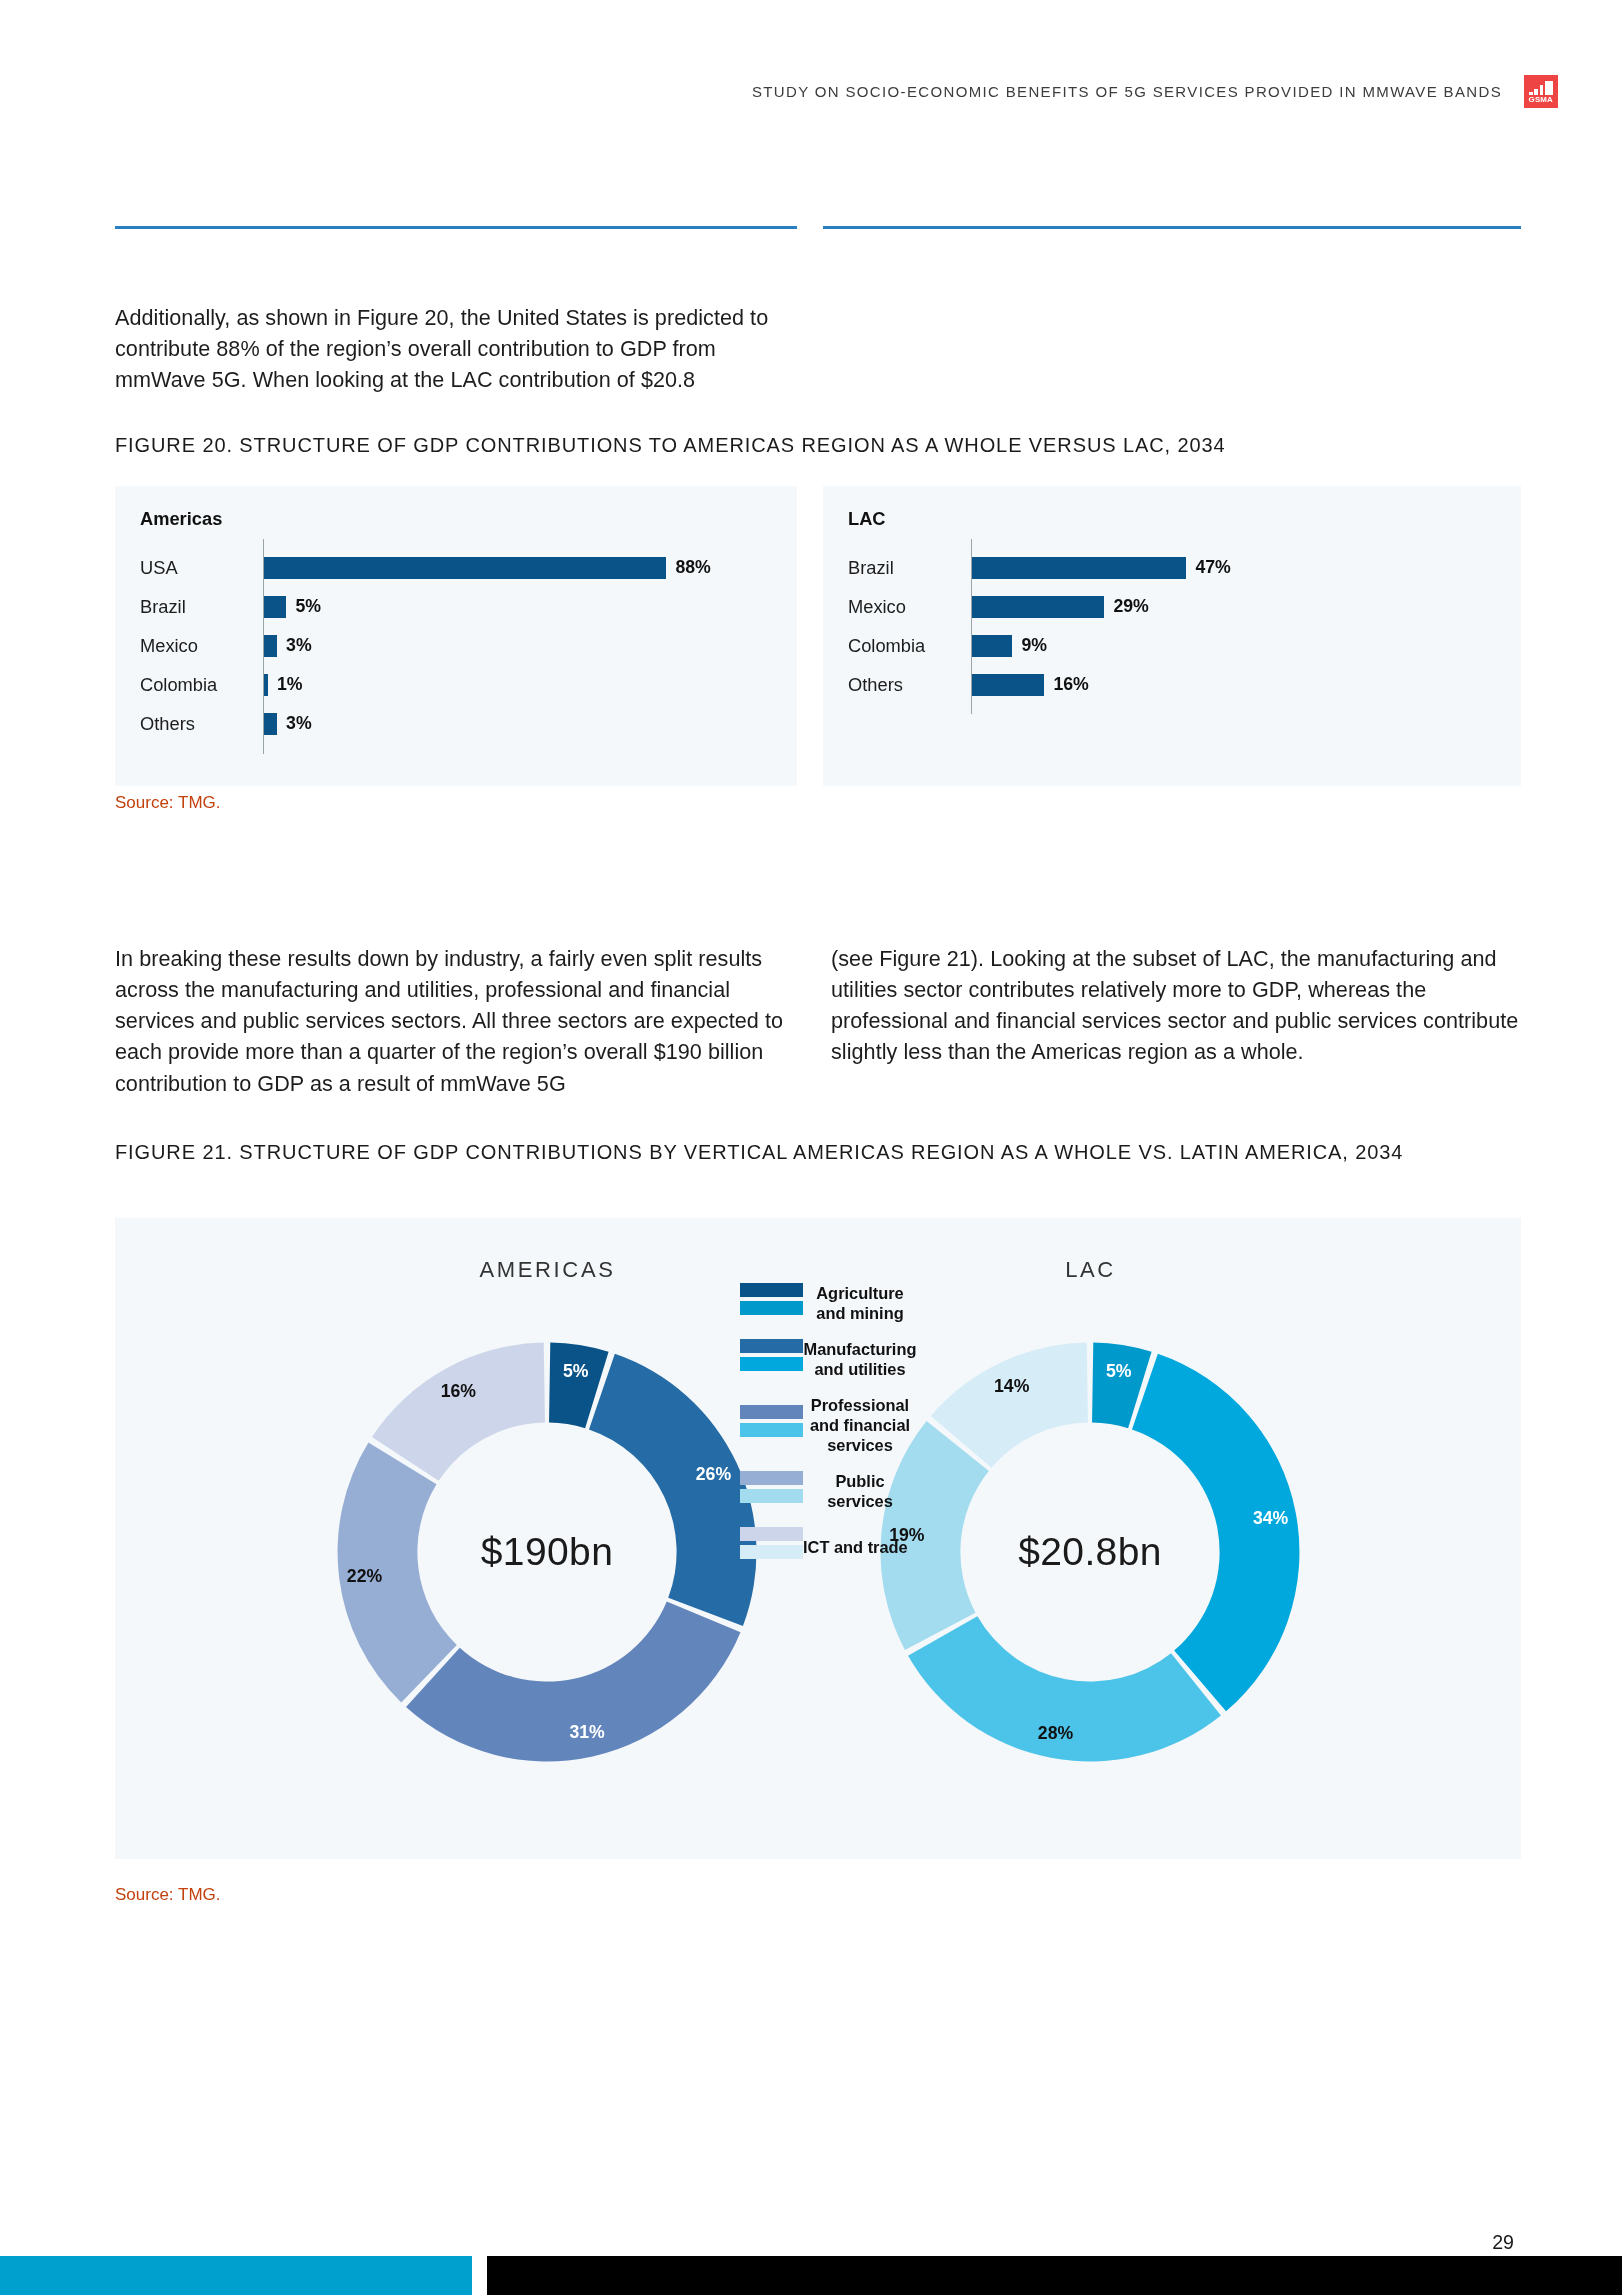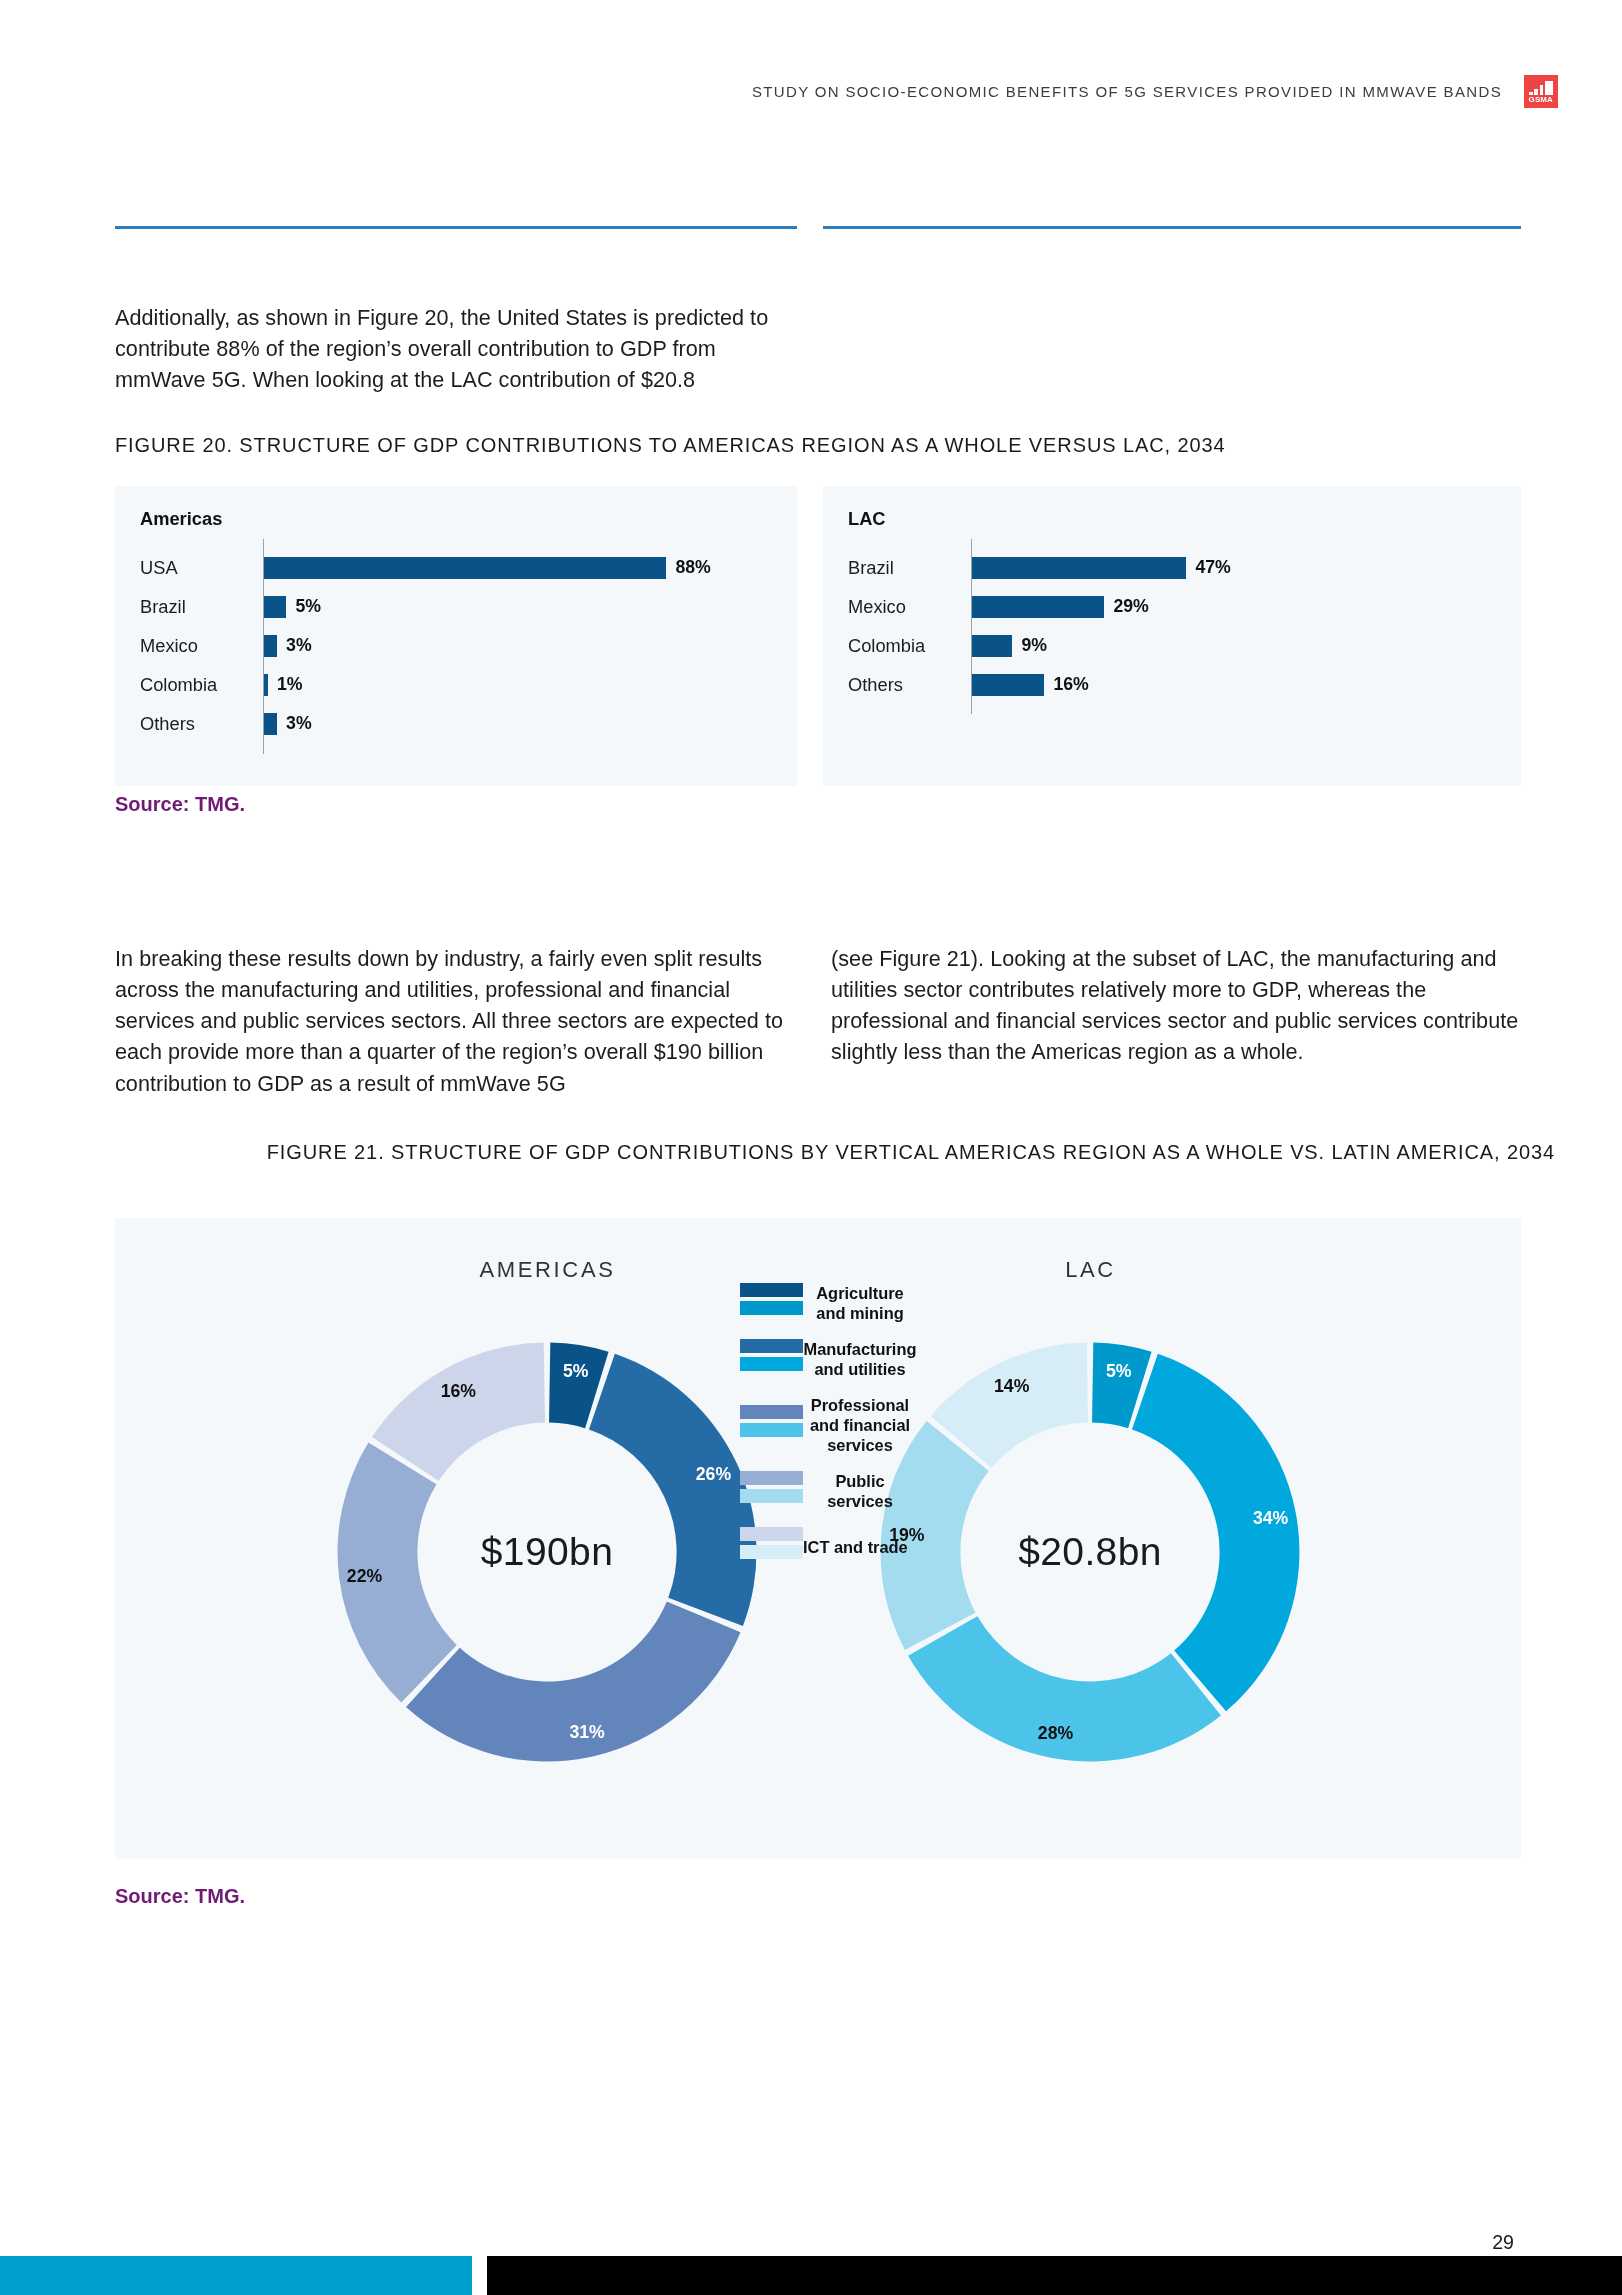--- a/index.html
+++ b/index.html
@@ -54,24 +54,24 @@
   #block-one{ top:280px; }
   #block-two{ top:921px; }
 
   
   .fig-caption{
     position:absolute; left:115px; width:1440px;
     font-size:20px; letter-spacing:0.045em; color:#1b1b1b;
     text-transform:uppercase; line-height:1.32; font-weight:400;
   }
   #fig20-caption{ top:432px; }
-  #fig21-caption{ top:1139px;text-align:right; }
+  #fig21-caption{ top:1139px; }
 
   .fig-source{
-    position:absolute; left:115px; font-size:20px; color:#701a75; font-weight:700;
+    position:absolute; left:115px; font-size:17px; color:#c2410c; font-weight:400;
   }
   #fig20-source{ top:793px; }
   #fig21-source{ top:1885px; }
 
   
   #fig20{ position:absolute; left:115px; top:486px; width:1406px; height:300px; }
   .bar-panel{
     position:absolute; top:0; height:300px; background:#f4f8fa;
     box-sizing:border-box; padding:22px 25px;
   }

